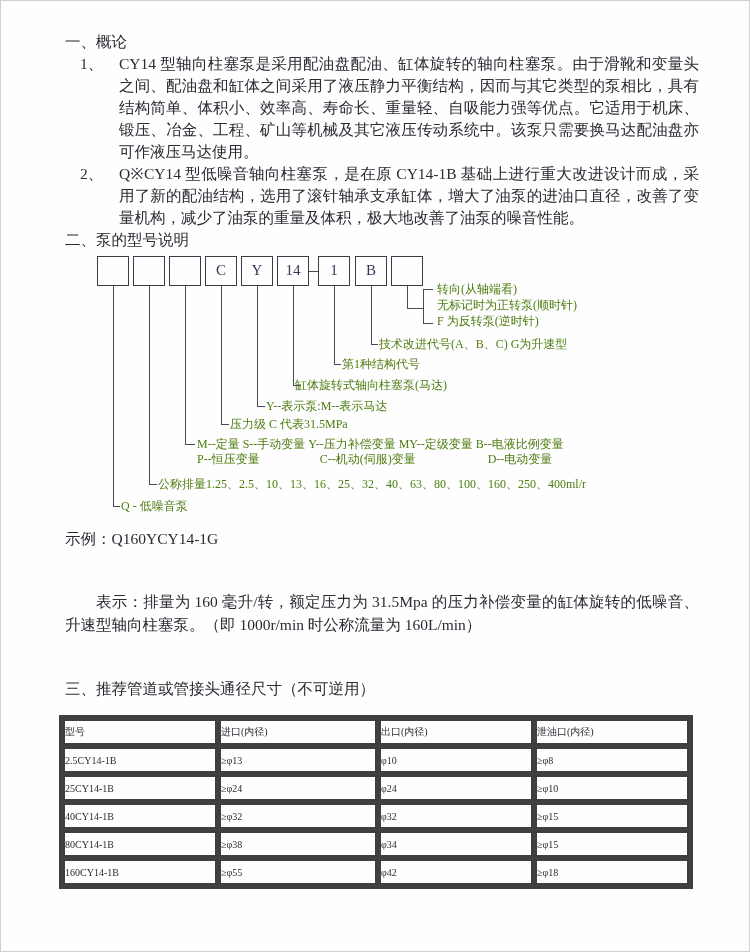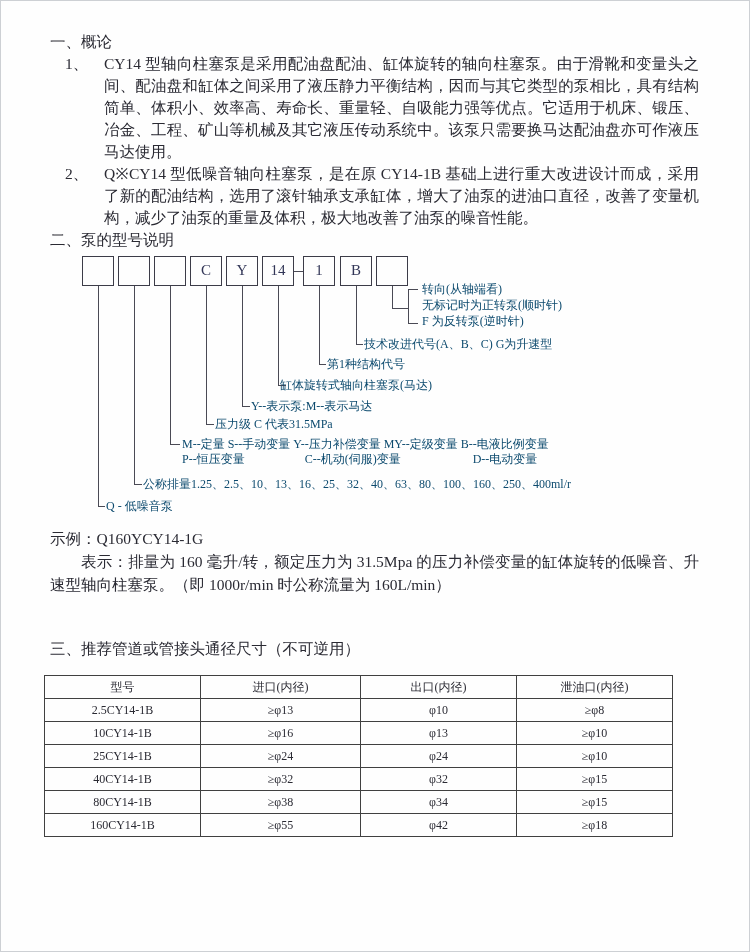--- a/index.html
+++ b/index.html
@@ -10,21 +10,21 @@
     color:#2a2a33;
   }
   .page {
     position:relative;
     width:750px; height:952px;
     box-sizing:border-box;
     border:1px solid #cdd0d4;
     background:#fefefe;
     overflow:hidden;
   }
-  .content { padding:30px 50px 0 49px;border-radius:31px; }
+  .content { padding:30px 50px 0 64px;border-radius:31px; }
 
   .h1 {
     font-size:15.5px; line-height:22px;
     white-space:nowrap;
   }
   .para {
     position:relative;
     padding-left:54px;
     font-size:15.5px; line-height:22px;
     text-align:justify;
@@ -45,43 +45,43 @@
     box-sizing:border-box;
     text-align:center;
     font-size:15px; line-height:27px;
     color:#323657;
   }
   .vl { position:absolute; width:1px; top:35px; background:#4a4a55; }
   .hl { position:absolute; height:1px; background:#4a4a55; }
   .dlabel {
     position:absolute;
     font-size:12px; line-height:16px;
-    white-space:nowrap; color:#0c4a6e;
+    white-space:nowrap; color:#4d7c0f;
   }
 
   .example-label { font-size:15.5px; line-height:23px; margin-top:3px; }
   .example-desc {
     font-size:15.5px; line-height:23px;
-    text-indent:2em; text-align:justify;
+    text-indent:2em; text-align:justify;margin-top:40px;
   }
 
   .h1.s3 { margin-top:42px; }
 
   
   table.pipes {
     border-collapse:collapse;
     margin-top:15px; margin-left:-6px;
     width:628px;
     table-layout:fixed;
   }
   table.pipes th, table.pipes td {
-    border:1px solid #404040;
+    border:6px solid #404040;
     height:22px;
-    font-size:12px; font-weight:normal;
-    text-align:center; vertical-align:middle;
+    font-size:10px; font-weight:normal;
+    text-align:left; vertical-align:middle;
     padding:0;
   }
   table.pipes col.c1 { width:156px; }
   table.pipes col.c2 { width:160px; }
   table.pipes col.c3 { width:156px; }
   table.pipes col.c4 { width:156px; }
 </style>
 </head>
 <body>
 
@@ -175,26 +175,20 @@
           </tr>
       </thead>
       <tbody>
           <tr>
             <td>2.5CY14-1B</td>
             <td>≥φ13</td>
             <td>φ10</td>
             <td>≥φ8</td>
           </tr>
           <tr>
-            <td>10CY14-1B</td>
-            <td>≥φ16</td>
-            <td>φ13</td>
-            <td>≥φ10</td>
-          </tr>
-          <tr>
             <td>25CY14-1B</td>
             <td>≥φ24</td>
             <td>φ24</td>
             <td>≥φ10</td>
           </tr>
           <tr>
             <td>40CY14-1B</td>
             <td>≥φ32</td>
             <td>φ32</td>
             <td>≥φ15</td>

